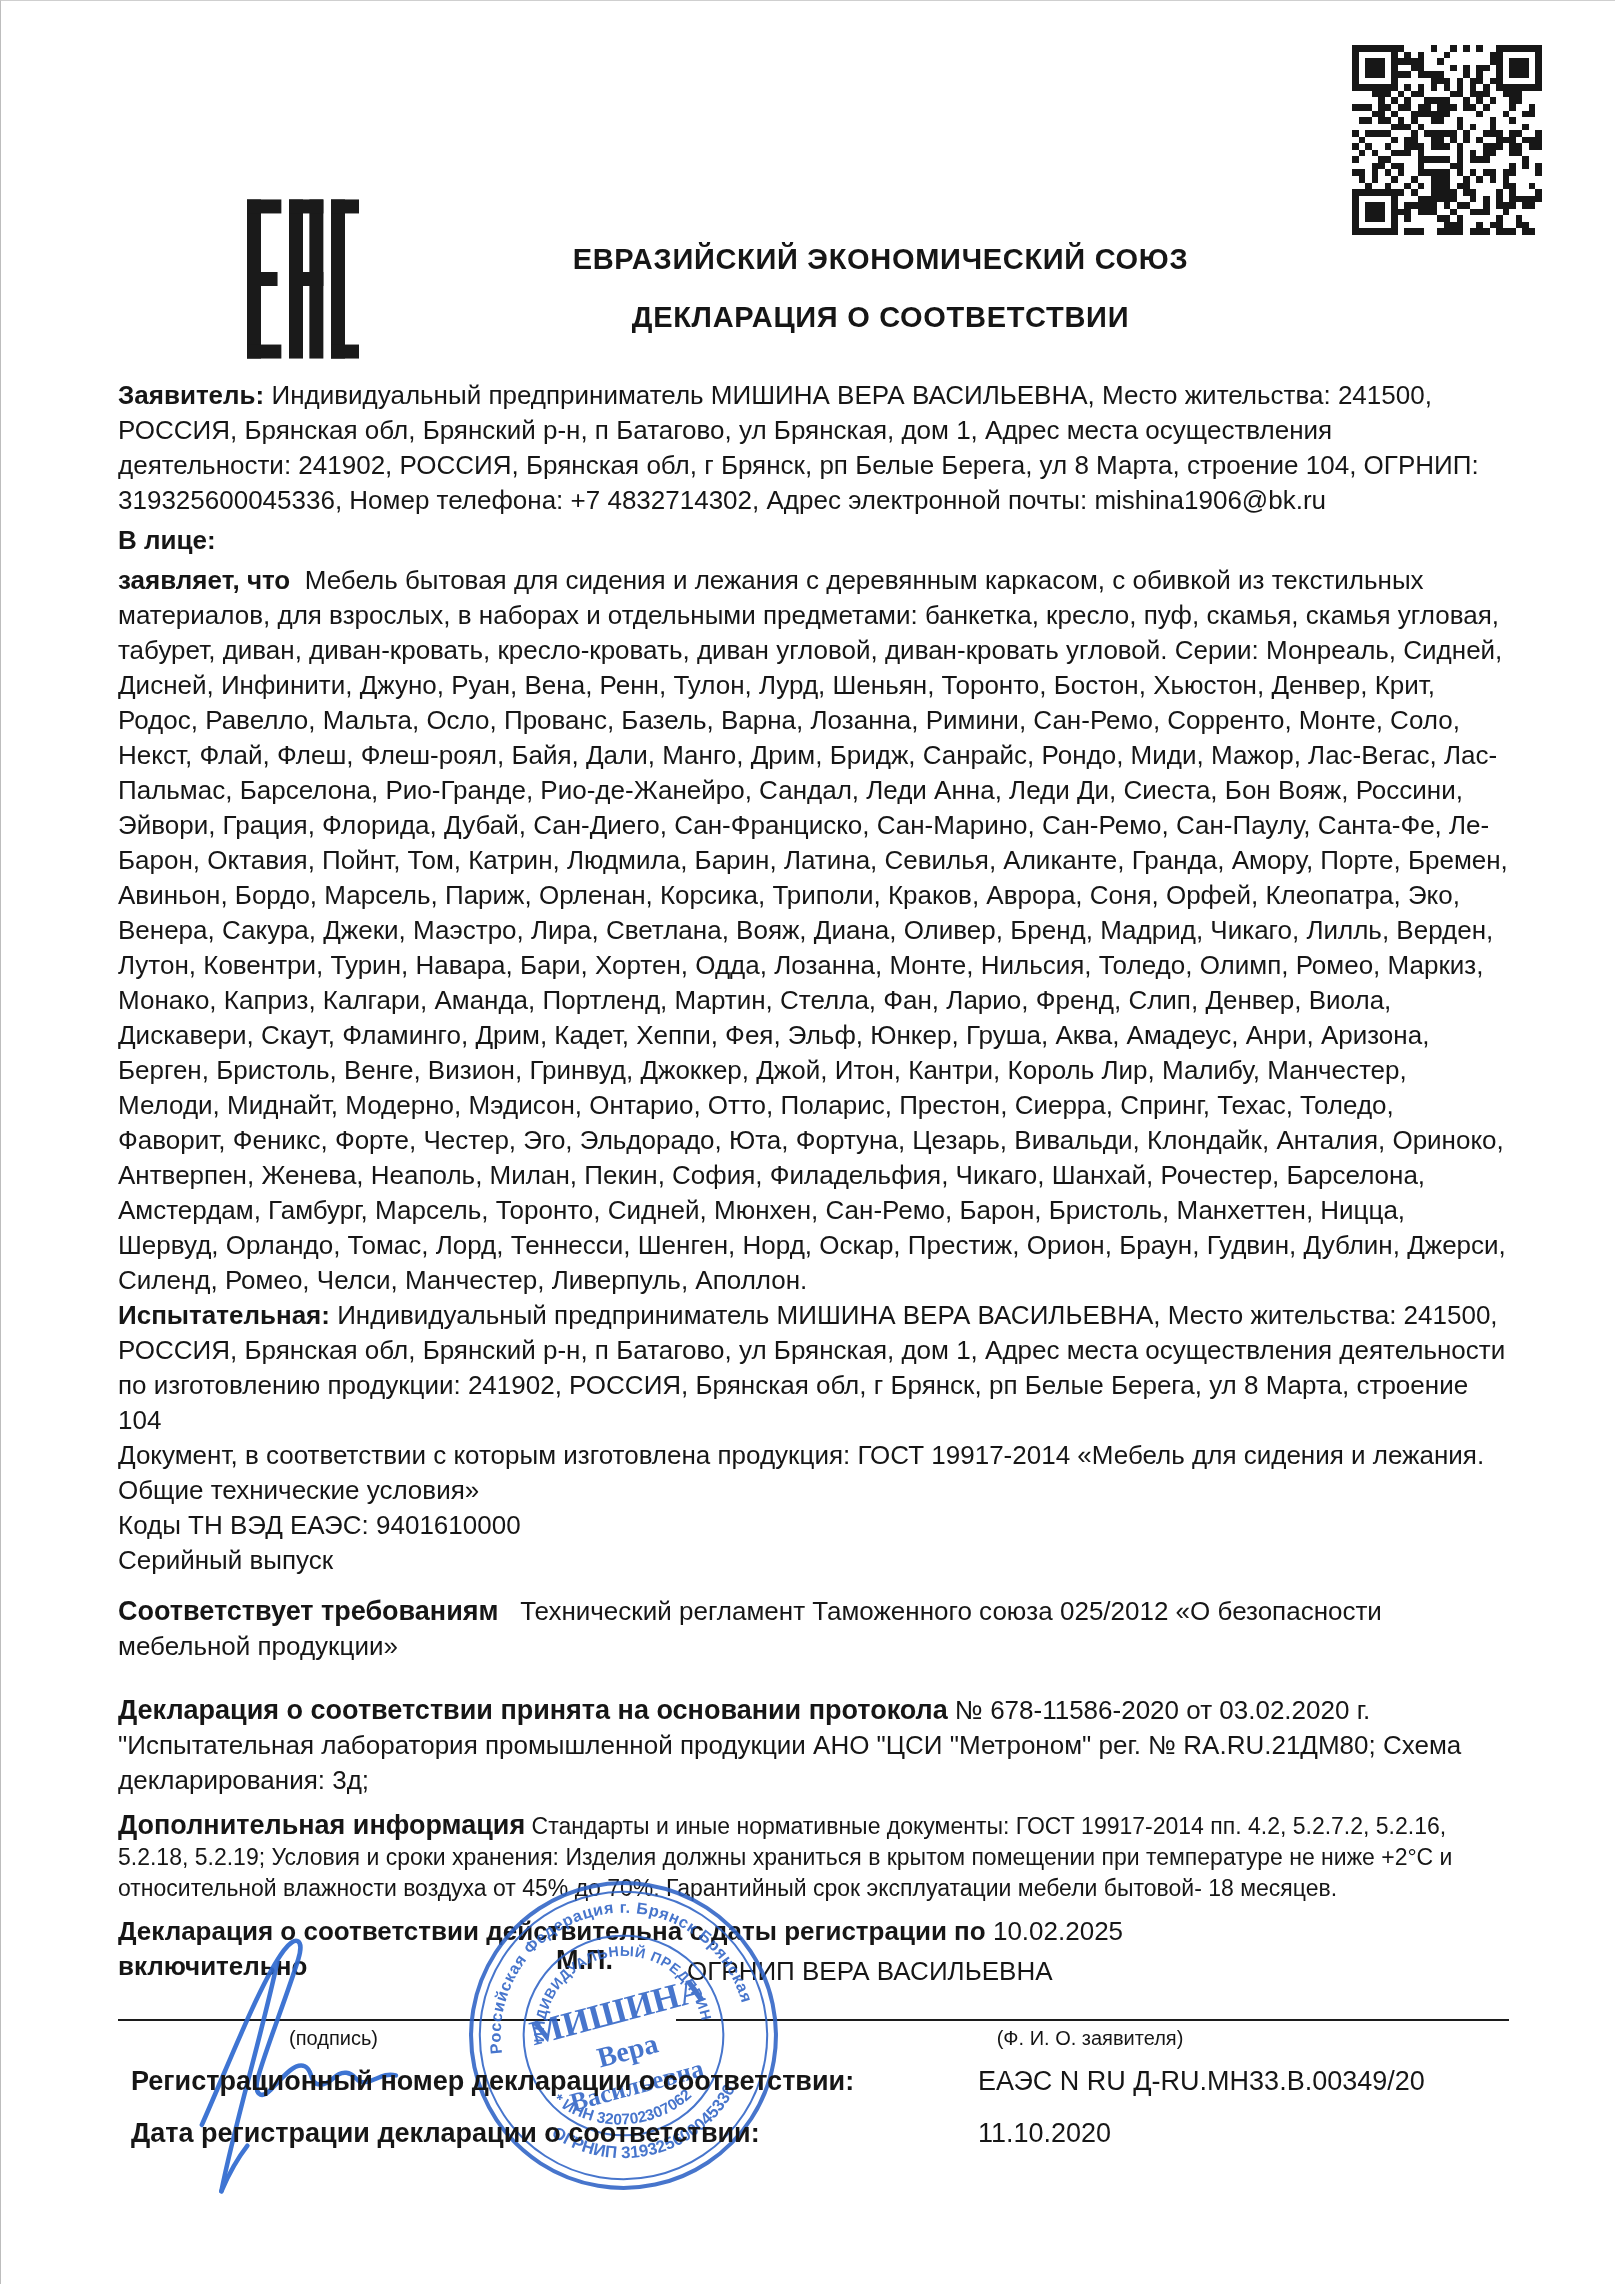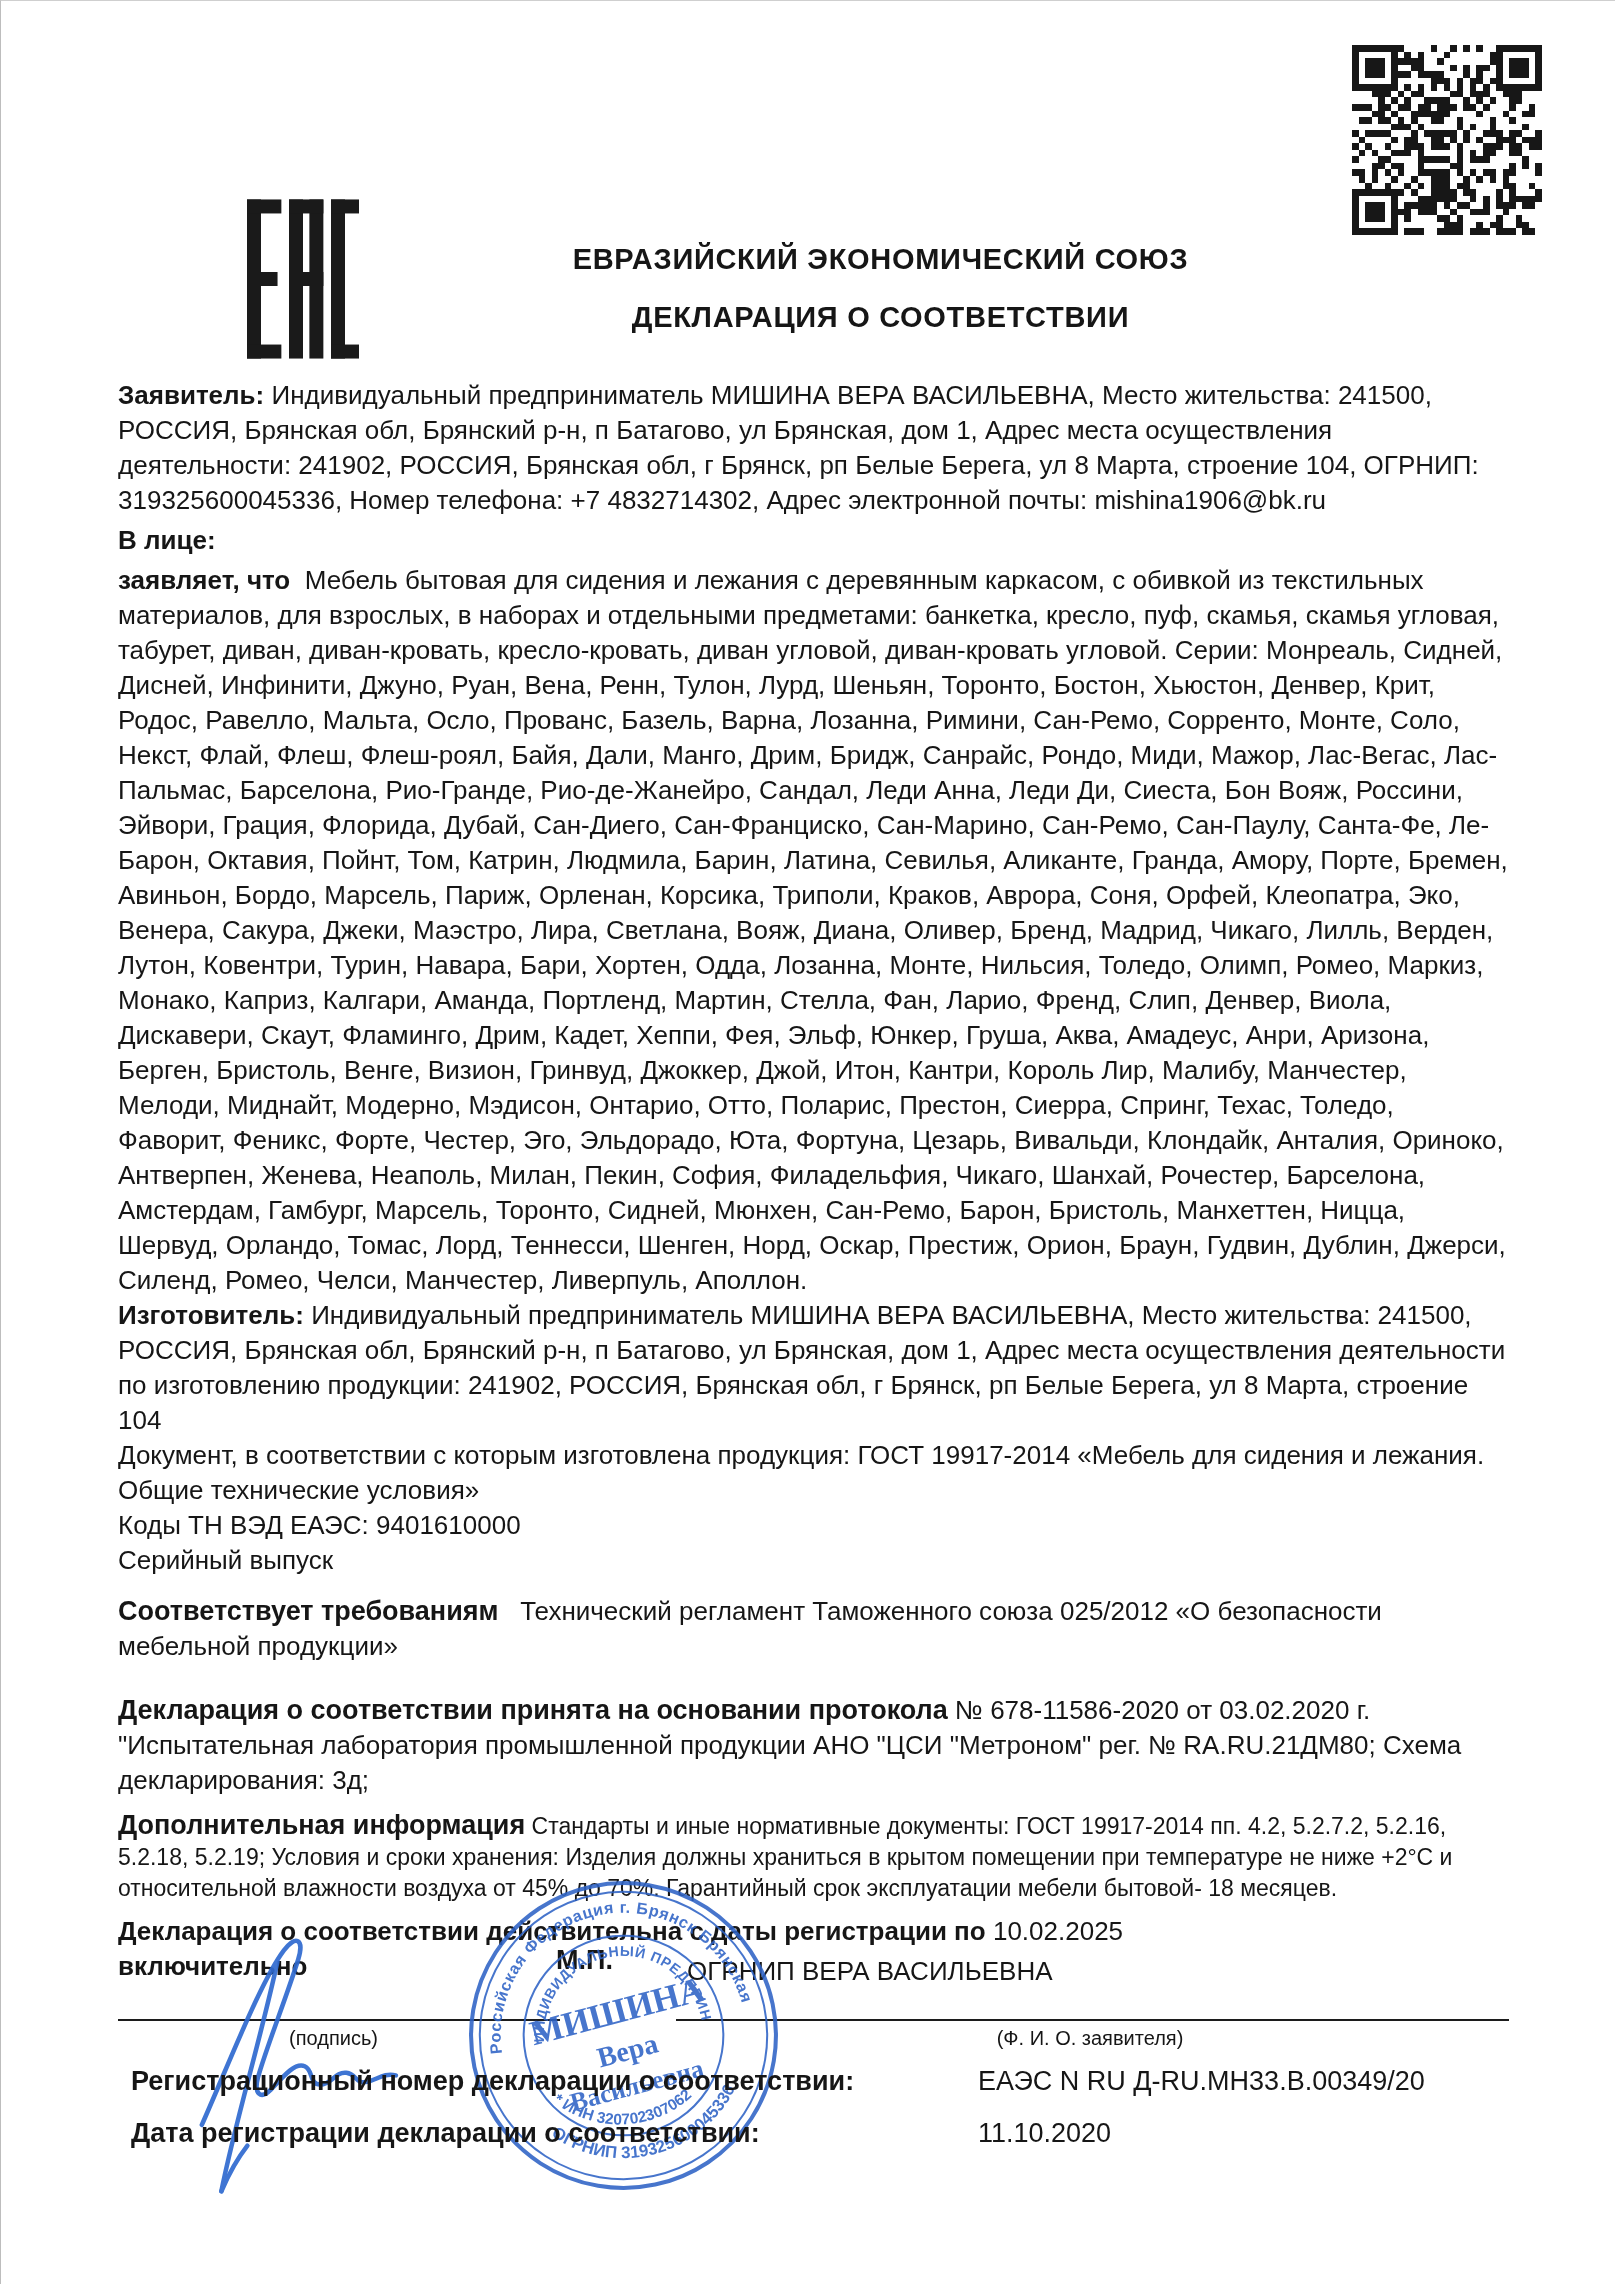--- a/index.html
+++ b/index.html
@@ -502,21 +502,21 @@
   <div class="content">
 
     <p class="para"><span class="lbl">Заявитель:</span>
       <span>Индивидуальный предприниматель МИШИНА ВЕРА ВАСИЛЬЕВНА, Место жительства: 241500, РОССИЯ, Брянская обл, Брянский р-н, п Батагово, ул Брянская, дом 1, Адрес места осуществления деятельности: 241902, РОССИЯ, Брянская обл, г Брянск, рп Белые Берега, ул 8 Марта, строение 104, ОГРНИП: 319325600045336, Номер телефона: +7 4832714302, Адрес электронной почты: mishina1906@bk.ru</span></p>
 
     <p class="para mt8"><span class="lbl">В лице:</span></p>
 
     <p class="para mt8"><span class="lbl">заявляет, что</span>&nbsp;
       <span>Мебель бытовая для сидения и лежания с деревянным каркасом, с обивкой из текстильных материалов, для взрослых, в наборах и отдельными предметами: банкетка, кресло, пуф, скамья, скамья угловая, табурет, диван, диван-кровать, кресло-кровать, диван угловой, диван-кровать угловой. Серии: Монреаль, Сидней, Дисней, Инфинити, Джуно, Руан, Вена, Ренн, Тулон, Лурд, Шеньян, Торонто, Бостон, Хьюстон, Денвер, Крит, Родос, Равелло, Мальта, Осло, Прованс, Базель, Варна, Лозанна, Римини, Сан-Ремо, Сорренто, Монте, Соло, Некст, Флай, Флеш, Флеш-роял, Байя, Дали, Манго, Дрим, Бридж, Санрайс, Рондо, Миди, Мажор, Лас-Вегас, Лас-Пальмас, Барселона, Рио-Гранде, Рио-де-Жанейро, Сандал, Леди Анна, Леди Ди, Сиеста, Бон Вояж, Россини, Эйвори, Грация, Флорида, Дубай, Сан-Диего, Сан-Франциско, Сан-Марино, Сан-Ремо, Сан-Паулу, Санта-Фе, Ле-Барон, Октавия, Пойнт, Том, Катрин, Людмила, Барин, Латина, Севилья, Аликанте, Гранда, Амору, Порте, Бремен, Авиньон, Бордо, Марсель, Париж, Орленан, Корсика, Триполи, Краков, Аврора, Соня, Орфей, Клеопатра, Эко, Венера, Сакура, Джеки, Маэстро, Лира, Светлана, Вояж, Диана, Оливер, Бренд, Мадрид, Чикаго, Лилль, Верден, Лутон, Ковентри, Турин, Навара, Бари, Хортен, Одда, Лозанна, Монте, Нильсия, Толедо, Олимп, Ромео, Маркиз, Монако, Каприз, Калгари, Аманда, Портленд, Мартин, Стелла, Фан, Ларио, Френд, Слип, Денвер, Виола, Дискавери, Скаут, Фламинго, Дрим, Кадет, Хеппи, Фея, Эльф, Юнкер, Груша, Аква, Амадеус, Анри, Аризона, Берген, Бристоль, Венге, Визион, Гринвуд, Джоккер, Джой, Итон, Кантри, Король Лир, Малибу, Манчестер, Мелоди, Миднайт, Модерно, Мэдисон, Онтарио, Отто, Поларис, Престон, Сиерра, Спринг, Техас, Толедо, Фаворит, Феникс, Форте, Честер, Эго, Эльдорадо, Юта, Фортуна, Цезарь, Вивальди, Клондайк, Анталия, Ориноко, Антверпен, Женева, Неаполь, Милан, Пекин, София, Филадельфия, Чикаго, Шанхай, Рочестер, Барселона, Амстердам, Гамбург, Марсель, Торонто, Сидней, Мюнхен, Сан-Ремо, Барон, Бристоль, Манхеттен, Ницца, Шервуд, Орландо, Томас, Лорд, Теннесси, Шенген, Норд, Оскар, Престиж, Орион, Браун, Гудвин, Дублин, Джерси, Силенд, Ромео, Челси, Манчестер, Ливерпуль, Аполлон.</span></p>
 
-    <p class="para"><span class="lbl">Изготовитель:</span>
+    <p class="para"><span class="lbl">Испытательная:</span>
       <span>Индивидуальный предприниматель МИШИНА ВЕРА ВАСИЛЬЕВНА, Место жительства: 241500, РОССИЯ, Брянская обл, Брянский р-н, п Батагово, ул Брянская, дом 1, Адрес места осуществления деятельности по изготовлению продукции: 241902, РОССИЯ, Брянская обл, г Брянск, рп Белые Берега, ул 8 Марта, строение 104</span></p>
 
     <p class="para">Документ, в соответствии с которым изготовлена продукция: ГОСТ 19917-2014 «Мебель для сидения и лежания. Общие технические условия»</p>
     <p class="para">Коды ТН ВЭД ЕАЭС: 9401610000</p>
     <p class="para">Серийный выпуск</p>
 
     <p class="para mt55"><span class="biglbl">Соответствует требованиям</span>&nbsp;&nbsp;
       <span>Технический регламент Таможенного союза 025/2012 «О безопасности мебельной продукции»</span></p>
 
     <p class="para mt45"><span class="biglbl">Декларация о соответствии принята на основании протокола</span>

